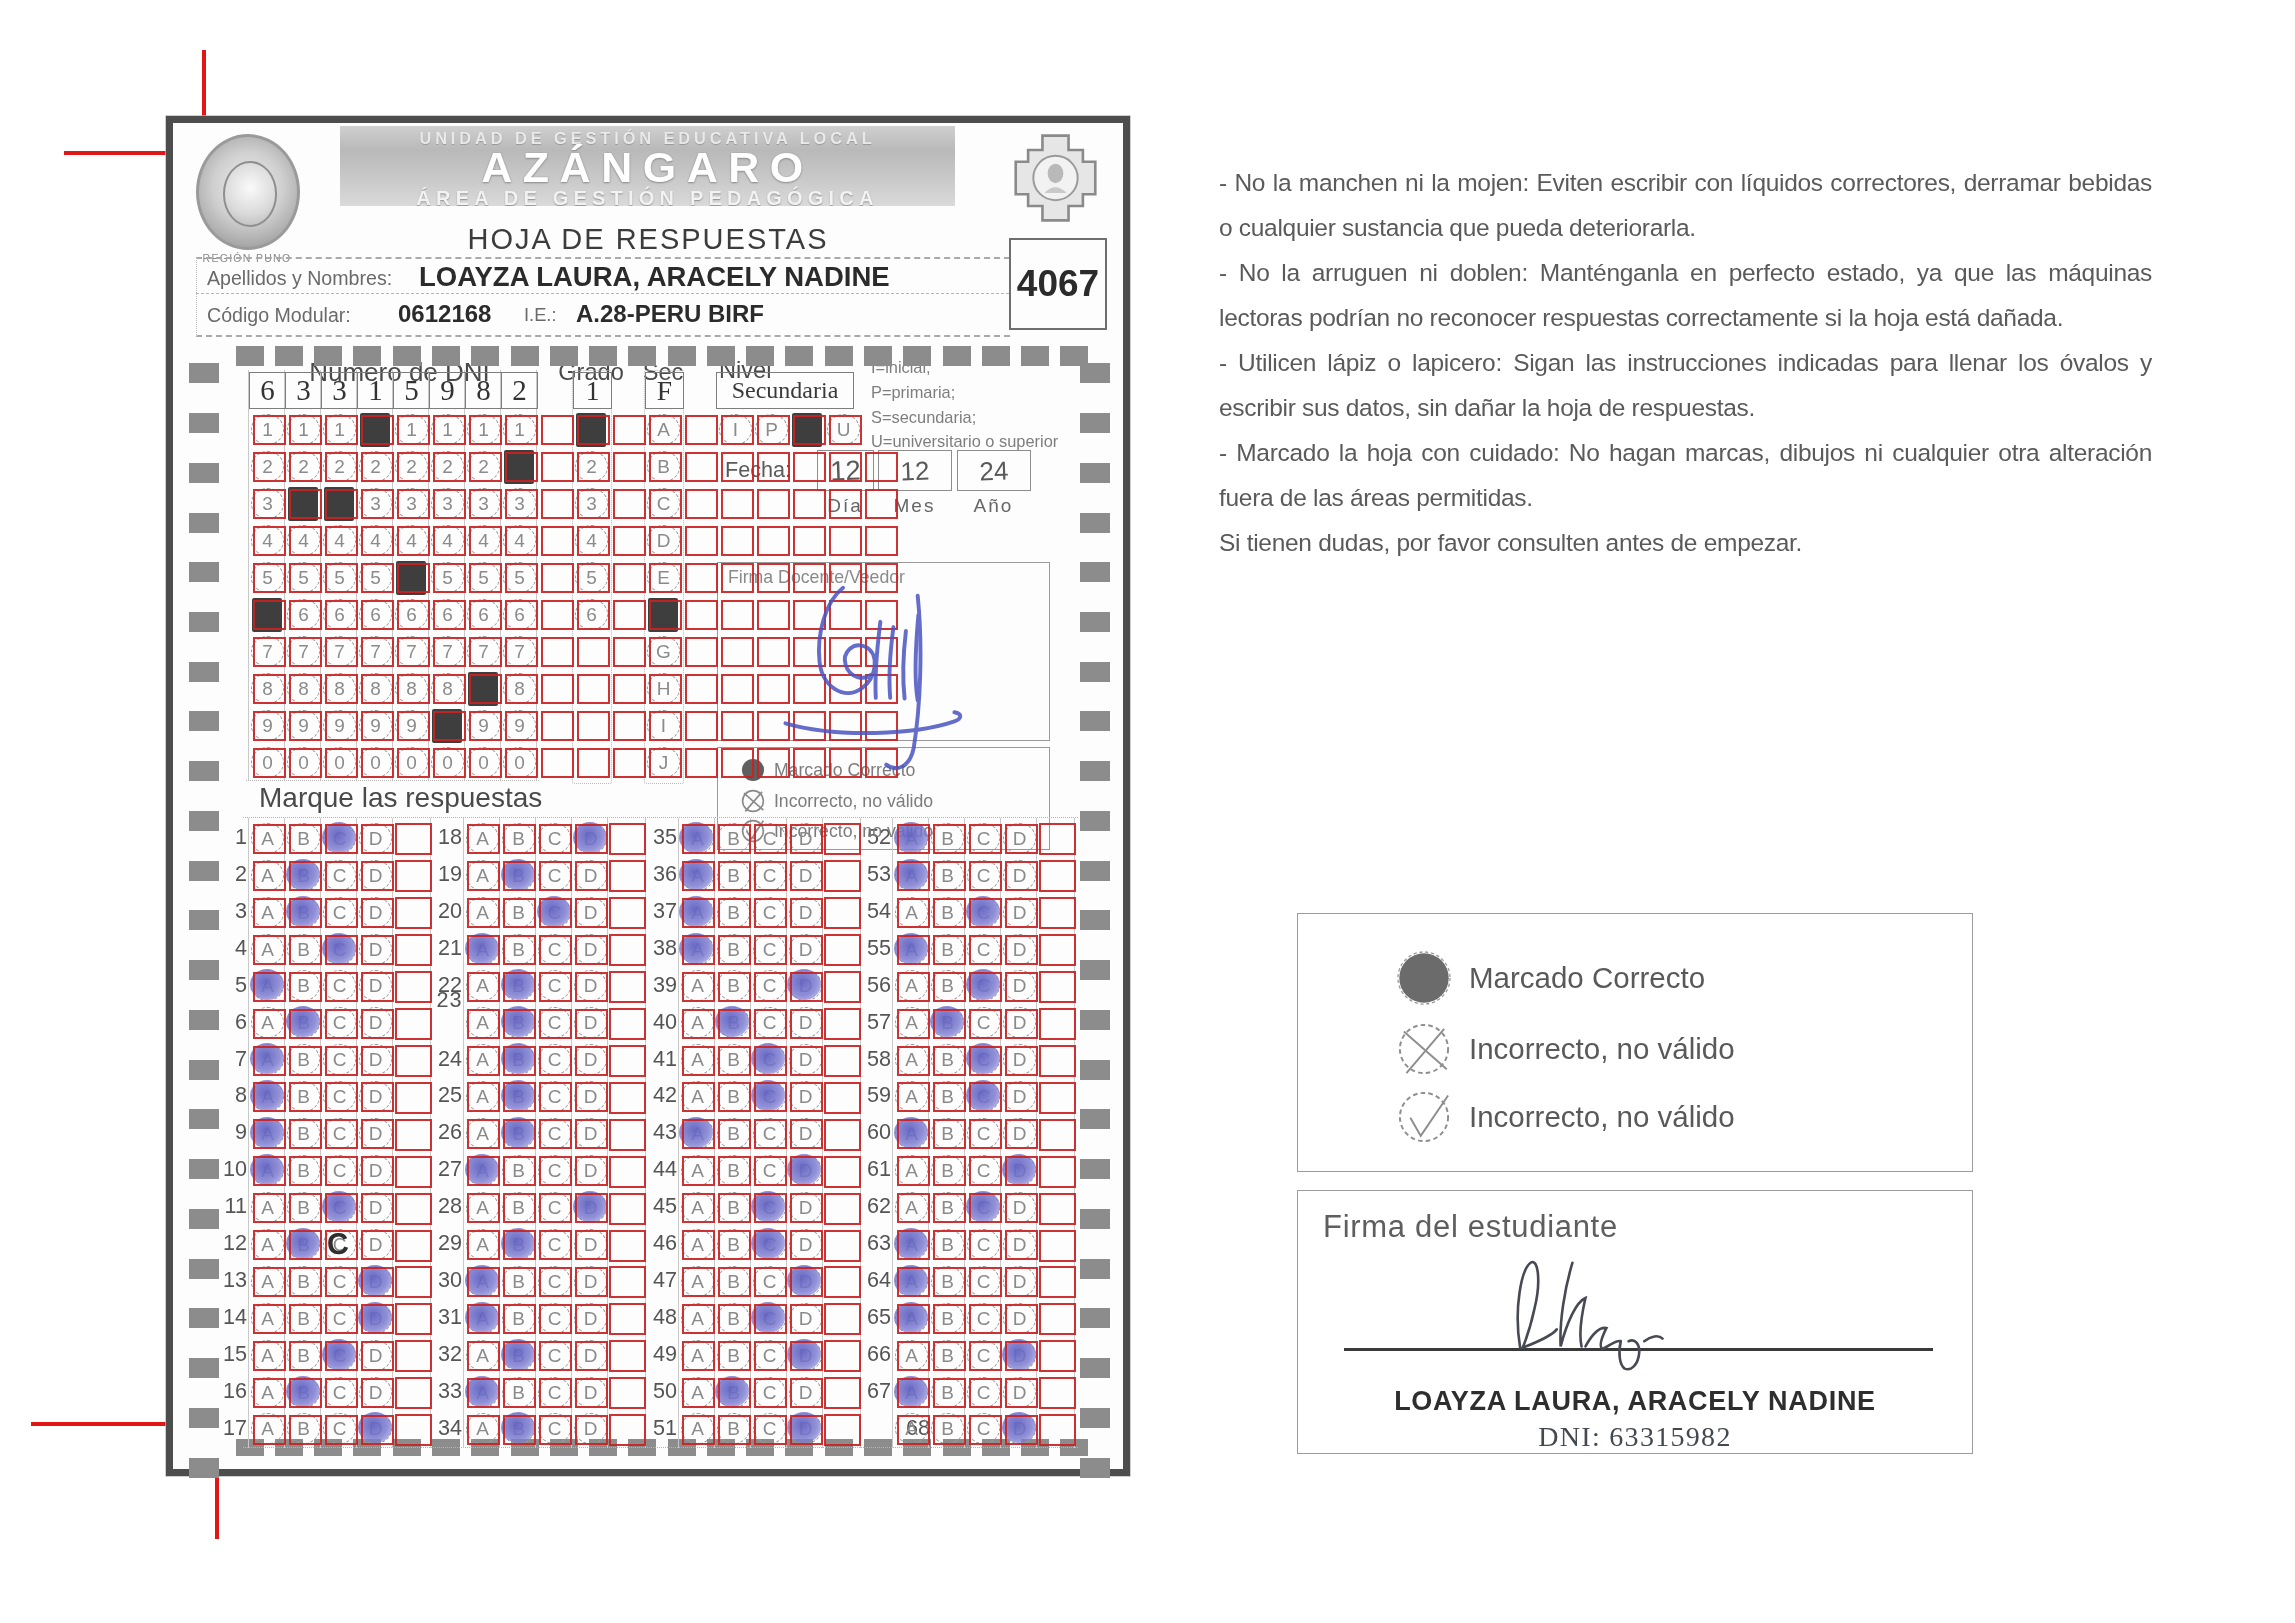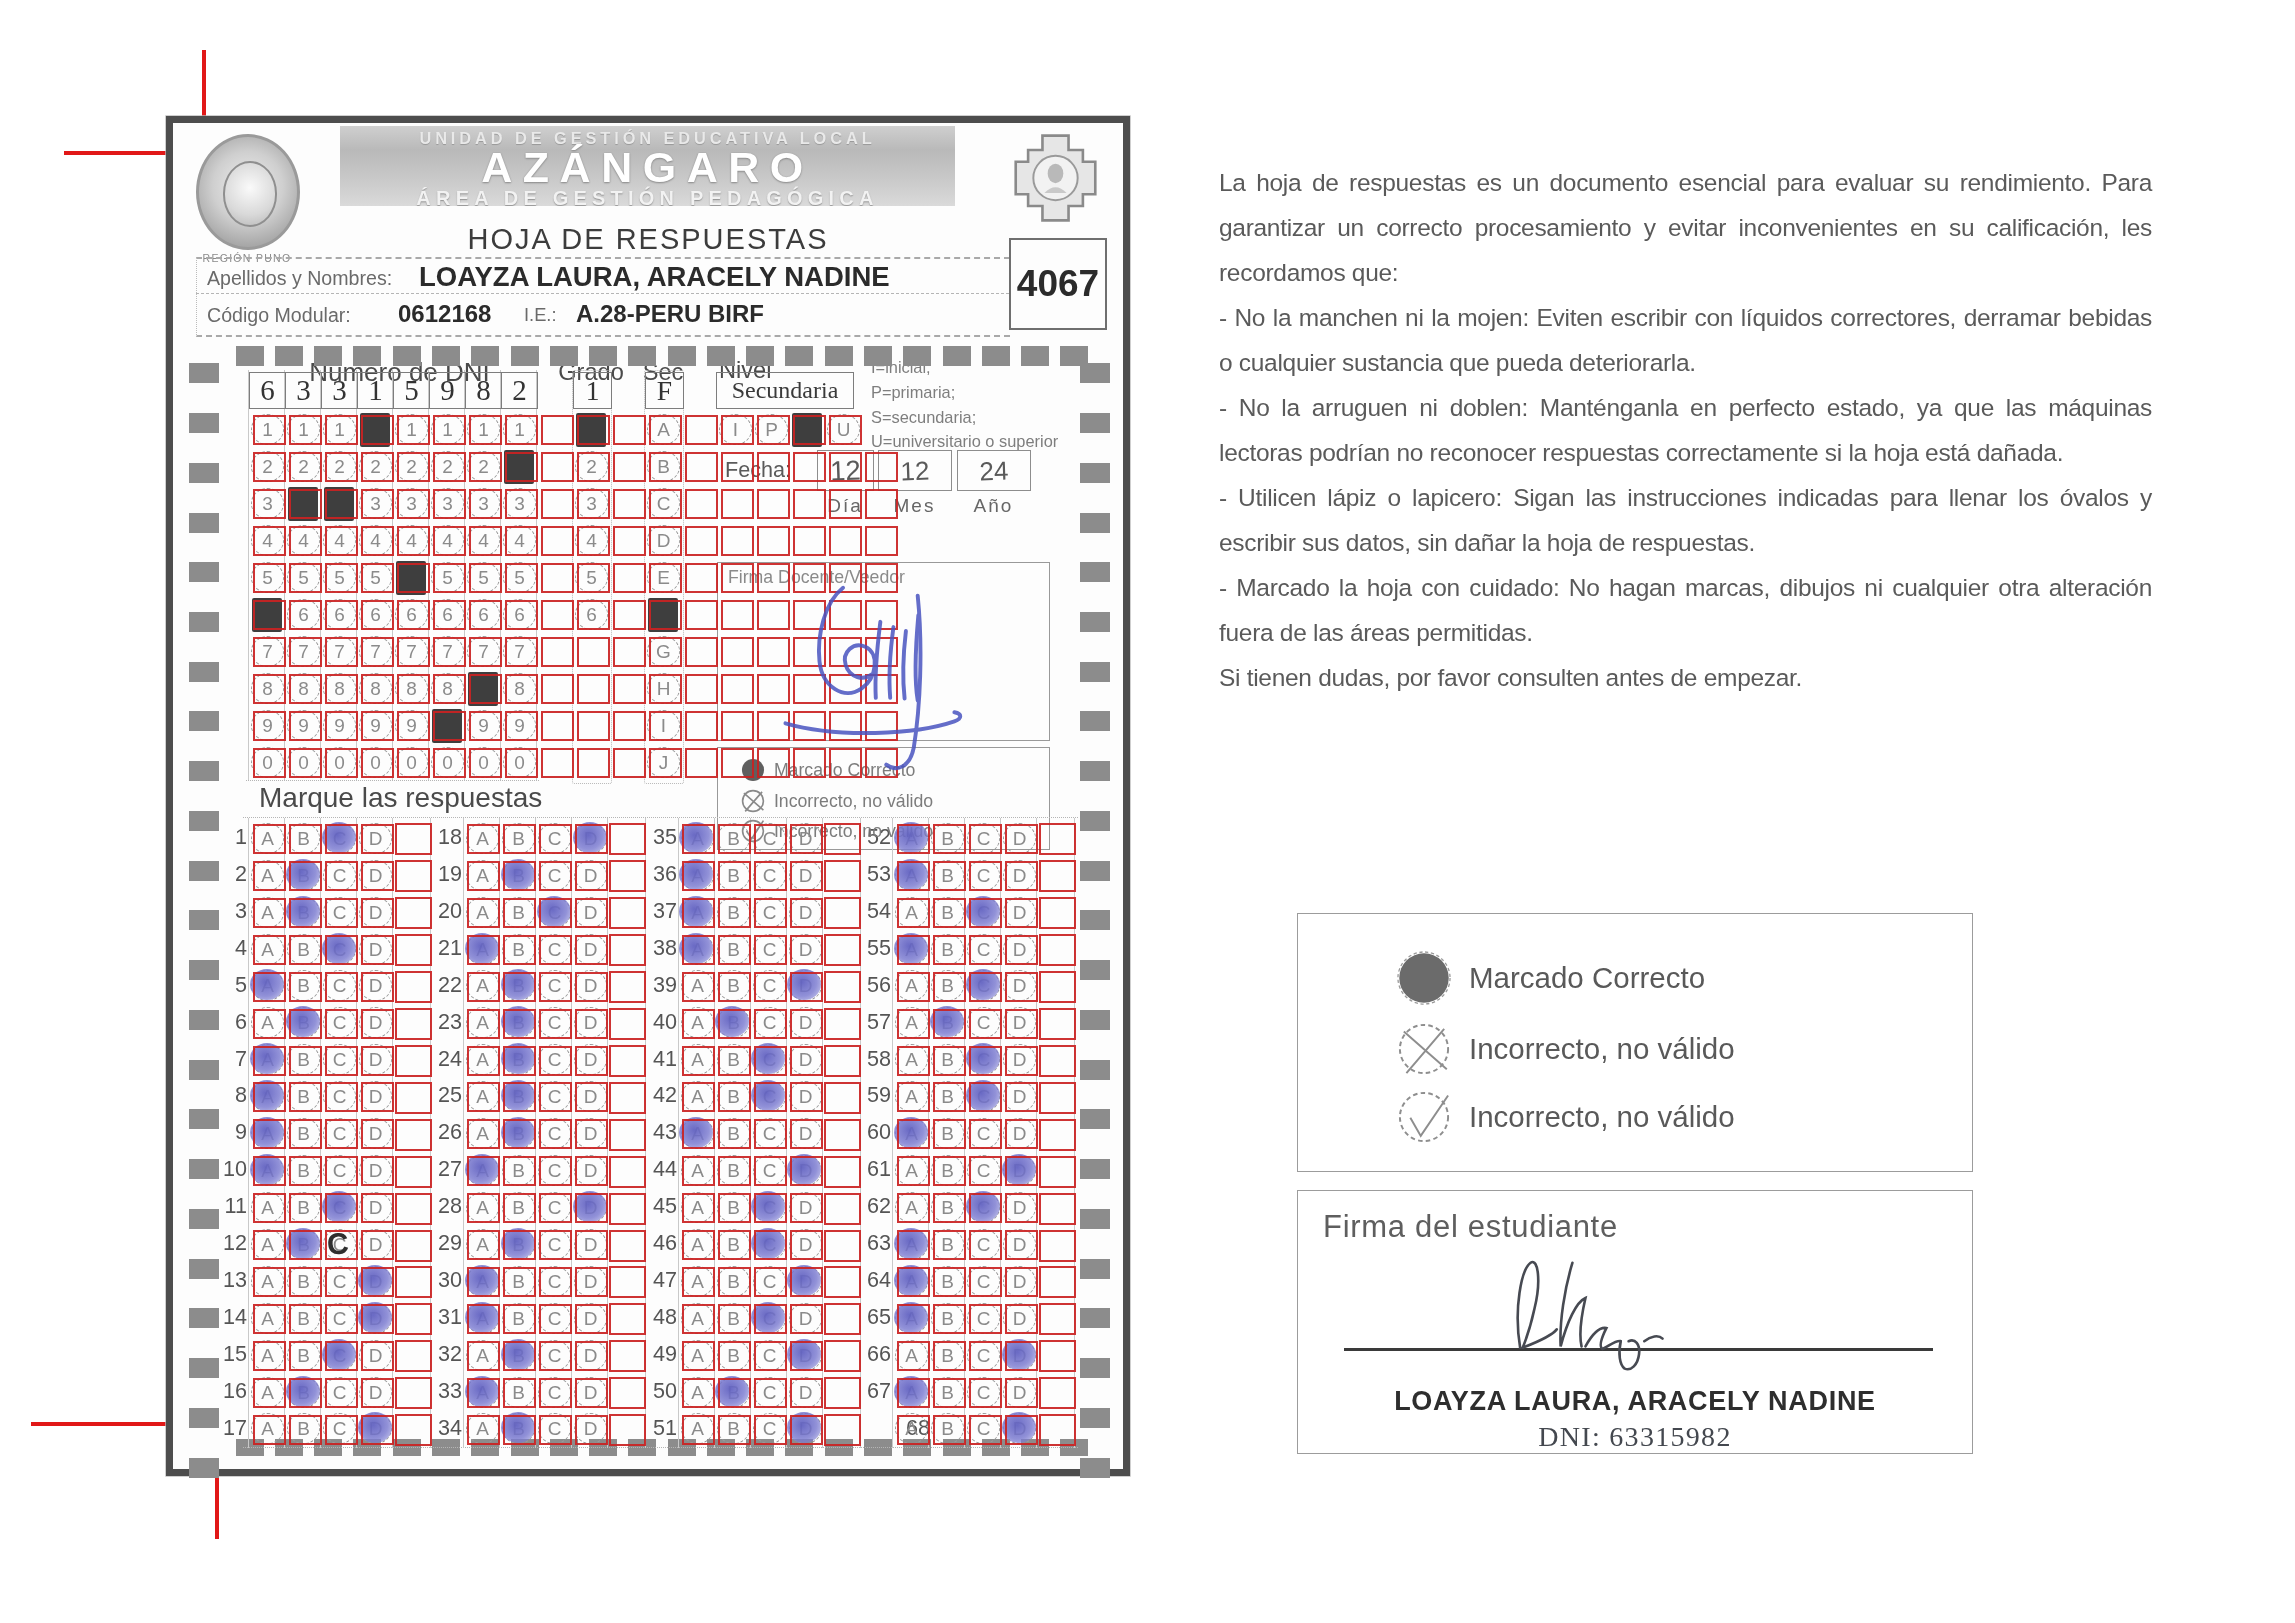--- a/index.html
+++ b/index.html
@@ -833,21 +833,21 @@
     <div class="abs bubble" style="left: 466px; top: 970px; width: 31px; height: 29px; z-index: 3; display: flex; align-items: center; justify-content: center;">A</div>
     <div class="abs redbox" style="left: 467px; top: 972px; width: 29px; height: 26px; z-index: 5;"></div>
     <div class="abs bubble" style="left: 502px; top: 970px; width: 31px; height: 29px; z-index: 3; display: flex; align-items: center; justify-content: center;">B</div>
     <div class="abs bluemark" style="left: 501px; top: 969px; width: 34px; height: 31px; z-index: 4;"></div>
     <div class="abs redbox" style="left: 503px; top: 972px; width: 29px; height: 26px; z-index: 5;"></div>
     <div class="abs bubble" style="left: 538px; top: 970px; width: 31px; height: 29px; z-index: 3; display: flex; align-items: center; justify-content: center;">C</div>
     <div class="abs redbox" style="left: 539px; top: 972px; width: 29px; height: 26px; z-index: 5;"></div>
     <div class="abs bubble" style="left: 574px; top: 970px; width: 31px; height: 29px; z-index: 3; display: flex; align-items: center; justify-content: center;">D</div>
     <div class="abs redbox" style="left: 575px; top: 972px; width: 29px; height: 26px; z-index: 5;"></div>
     <div class="abs redbox" style="left: 609px; top: 971px; width: 33px; height: 27.5px; z-index: 5;"></div>
-    <div class="abs qnum" style="left: 415px; top: 1009px; width: 47px; height: 26px; display: flex; align-items: center; justify-content: flex-end;">23</div>
+    <div class="abs qnum" style="left: 415px; top: 988px; width: 47px; height: 26px; display: flex; align-items: center; justify-content: flex-end; font-family: Liberation Mono, monospace;">23</div>
     <div class="abs bubble" style="left: 466px; top: 1007px; width: 31px; height: 29px; z-index: 3; display: flex; align-items: center; justify-content: center;">A</div>
     <div class="abs redbox" style="left: 467px; top: 1009px; width: 29px; height: 26px; z-index: 5;"></div>
     <div class="abs bubble" style="left: 502px; top: 1007px; width: 31px; height: 29px; z-index: 3; display: flex; align-items: center; justify-content: center;">B</div>
     <div class="abs bluemark" style="left: 501px; top: 1006px; width: 34px; height: 31px; z-index: 4;"></div>
     <div class="abs redbox" style="left: 503px; top: 1009px; width: 29px; height: 26px; z-index: 5;"></div>
     <div class="abs bubble" style="left: 538px; top: 1007px; width: 31px; height: 29px; z-index: 3; display: flex; align-items: center; justify-content: center;">C</div>
     <div class="abs redbox" style="left: 539px; top: 1009px; width: 29px; height: 26px; z-index: 5;"></div>
     <div class="abs bubble" style="left: 574px; top: 1007px; width: 31px; height: 29px; z-index: 3; display: flex; align-items: center; justify-content: center;">D</div>
     <div class="abs redbox" style="left: 575px; top: 1009px; width: 29px; height: 26px; z-index: 5;"></div>
     <div class="abs redbox" style="left: 609px; top: 1008px; width: 33px; height: 27.5px; z-index: 5;"></div>
@@ -1355,21 +1355,20 @@
     <div class="abs bubble" style="left: 967px; top: 1413px; width: 31px; height: 29px; z-index: 3; display: flex; align-items: center; justify-content: center;">C</div>
     <div class="abs redbox" style="left: 969px; top: 1415px; width: 29px; height: 26px; z-index: 5;"></div>
     <div class="abs bubble" style="left: 1003px; top: 1413px; width: 31px; height: 29px; z-index: 3; display: flex; align-items: center; justify-content: center;">D</div>
     <div class="abs bluemark" style="left: 1002px; top: 1412px; width: 34px; height: 31px; z-index: 4;"></div>
     <div class="abs redbox" style="left: 1005px; top: 1415px; width: 29px; height: 26px; z-index: 5;"></div>
     <div class="abs redbox" style="left: 1039px; top: 1414px; width: 33px; height: 27.5px; z-index: 5;"></div>
   </div>
 
 <div class="abs" style="left:1219px;top:143px;width:933px;">
   <div class="instr-body" id="instr-body" style="margin-top:17px;">
-      <p>La hoja de respuestas es un documento esencial para evaluar su rendimiento. Para garantizar un correcto procesamiento y evitar inconvenientes en su calificación, les recordamos que:</p>
       <p>- No la manchen ni la mojen: Eviten escribir con líquidos correctores, derramar bebidas o cualquier sustancia que pueda deteriorarla.</p>
       <p>- No la arruguen ni doblen: Manténganla en perfecto estado, ya que las máquinas lectoras podrían no reconocer respuestas correctamente si la hoja está dañada.</p>
       <p>- Utilicen lápiz o lapicero: Sigan las instrucciones indicadas para llenar los óvalos y escribir sus datos, sin dañar la hoja de respuestas.</p>
       <p>- Marcado la hoja con cuidado: No hagan marcas, dibujos ni cualquier otra alteración fuera de las áreas permitidas.</p>
       <p>Si tienen dudas, por favor consulten antes de empezar.</p>
     </div>
 </div>
 
 <div class="abs legend-frame" style="left:1297px;top:913px;width:674px;height:257px;">
   <div class="legend-item" style="left:98px;top:36px;">

